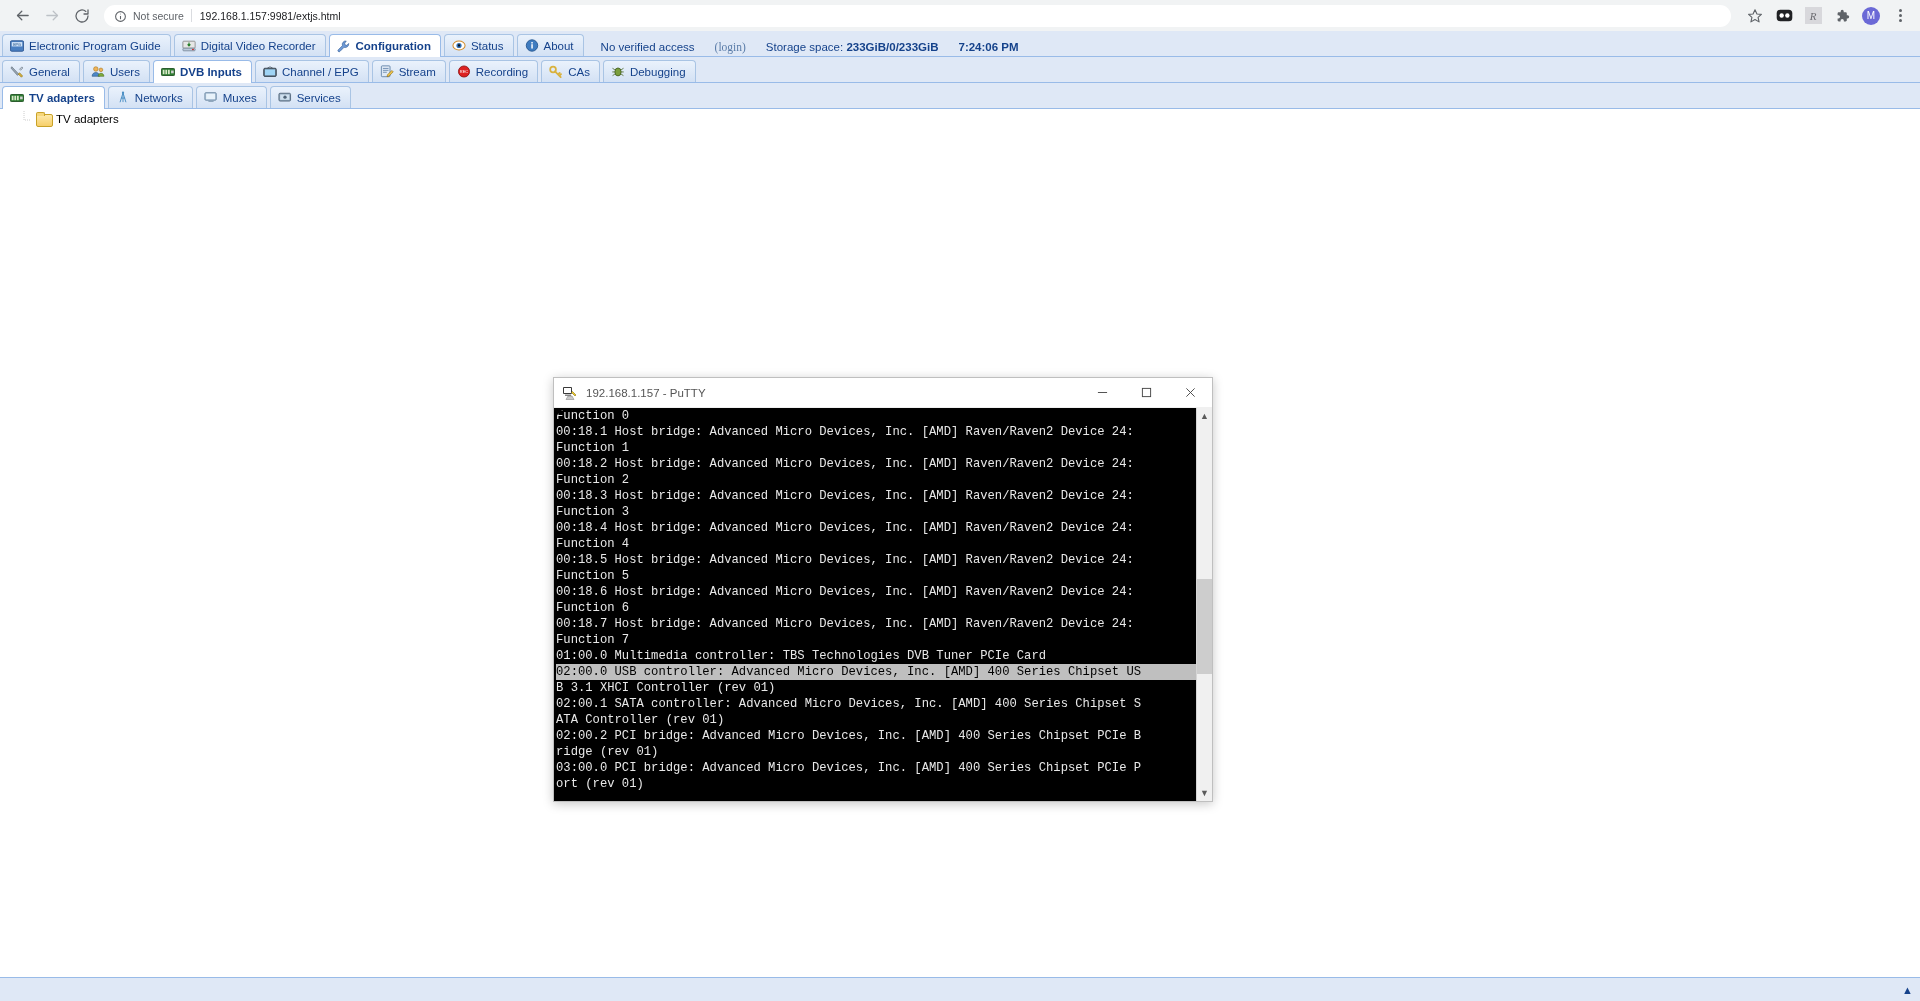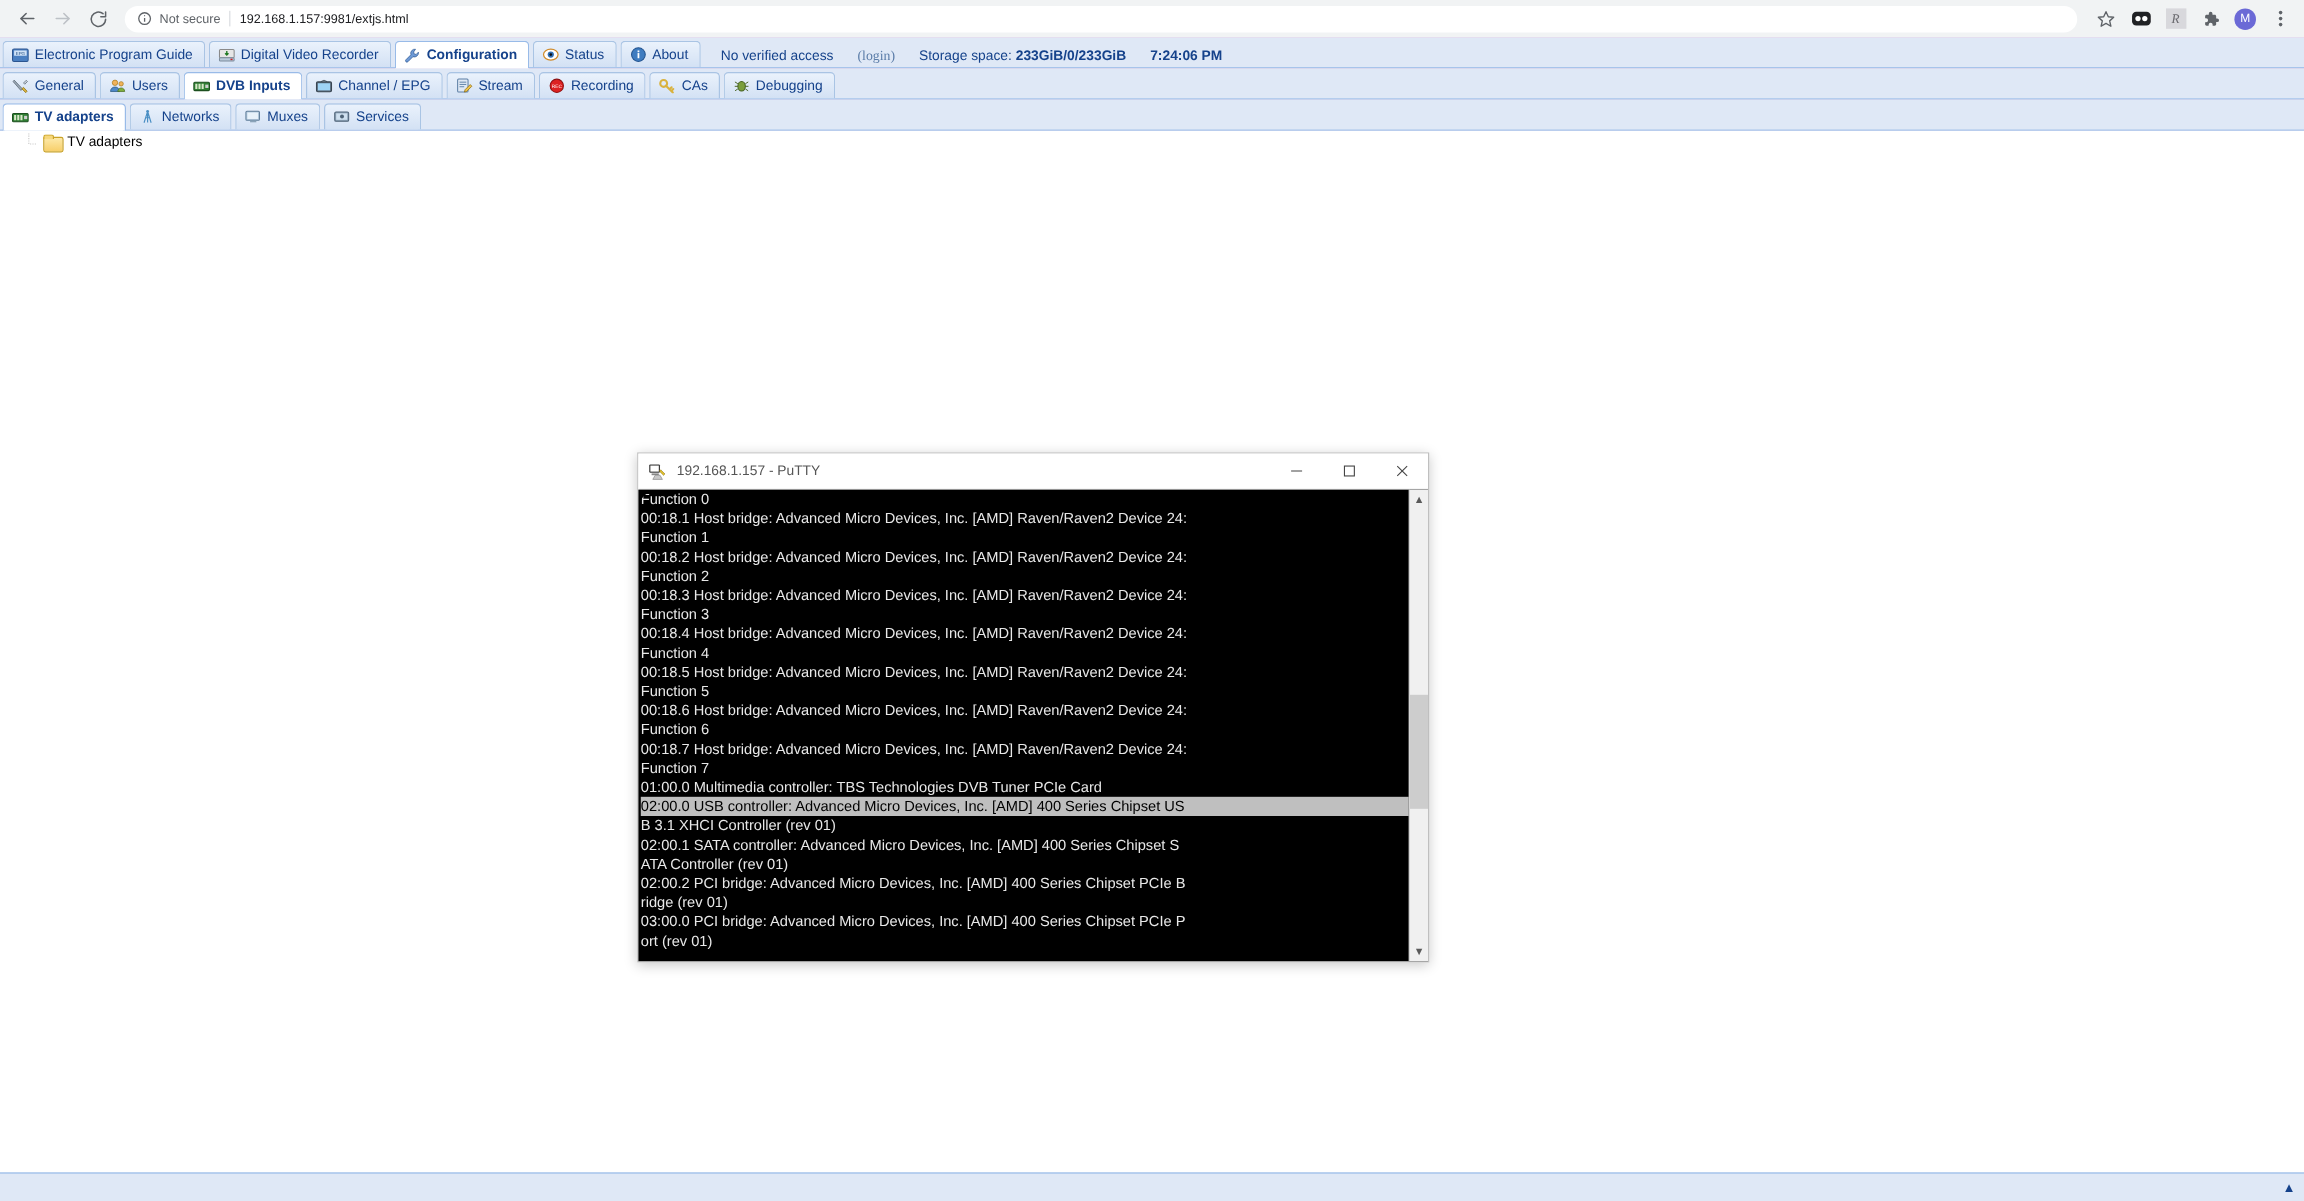--- a/index.html
+++ b/index.html
@@ -226,21 +226,21 @@
   .grip {
     width: 13px; height: 13px;
     color: #15428b;
     display: flex; align-items: center; justify-content: center;
     font-size: 11px;
   }
 
   
   .putty {
     position: absolute;
-    left: 531px;
+    left: 553px;
     top: 268px;
     width: 660px;
     height: 425px;
     background: #ffffff;
     border: 1px solid #bfbfbf;
     box-shadow: 0 2px 10px rgba(0,0,0,0.22);
     display: flex;
     flex-direction: column;
   }
   .putty-title {
@@ -272,21 +272,21 @@
   .putty-body {
     flex: 1 1 auto;
     background: #000000;
     display: flex;
     position: relative;
     overflow: hidden;
   }
   .term {
     flex: 1 1 auto;
     padding: 0 0 0 2px;
-    font-family: Liberation Sans, sans-serif;
+    font-family: Liberation Mono, monospace;
     font-size: 12.2px;
     line-height: 16px;
     color: #e8e8e8;
     white-space: pre;
     overflow: hidden;
     border-radius: 17px;
   }
   .term .ln { display: block; height: 16px; }
   .term .ln.sel {
     background: #bfbfbf;

